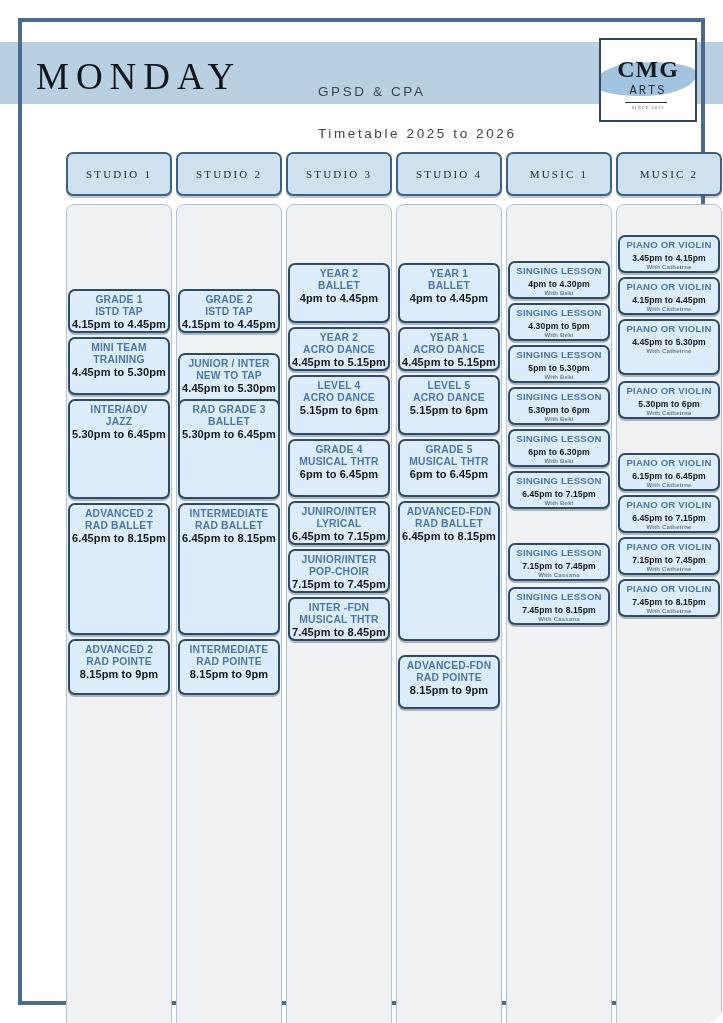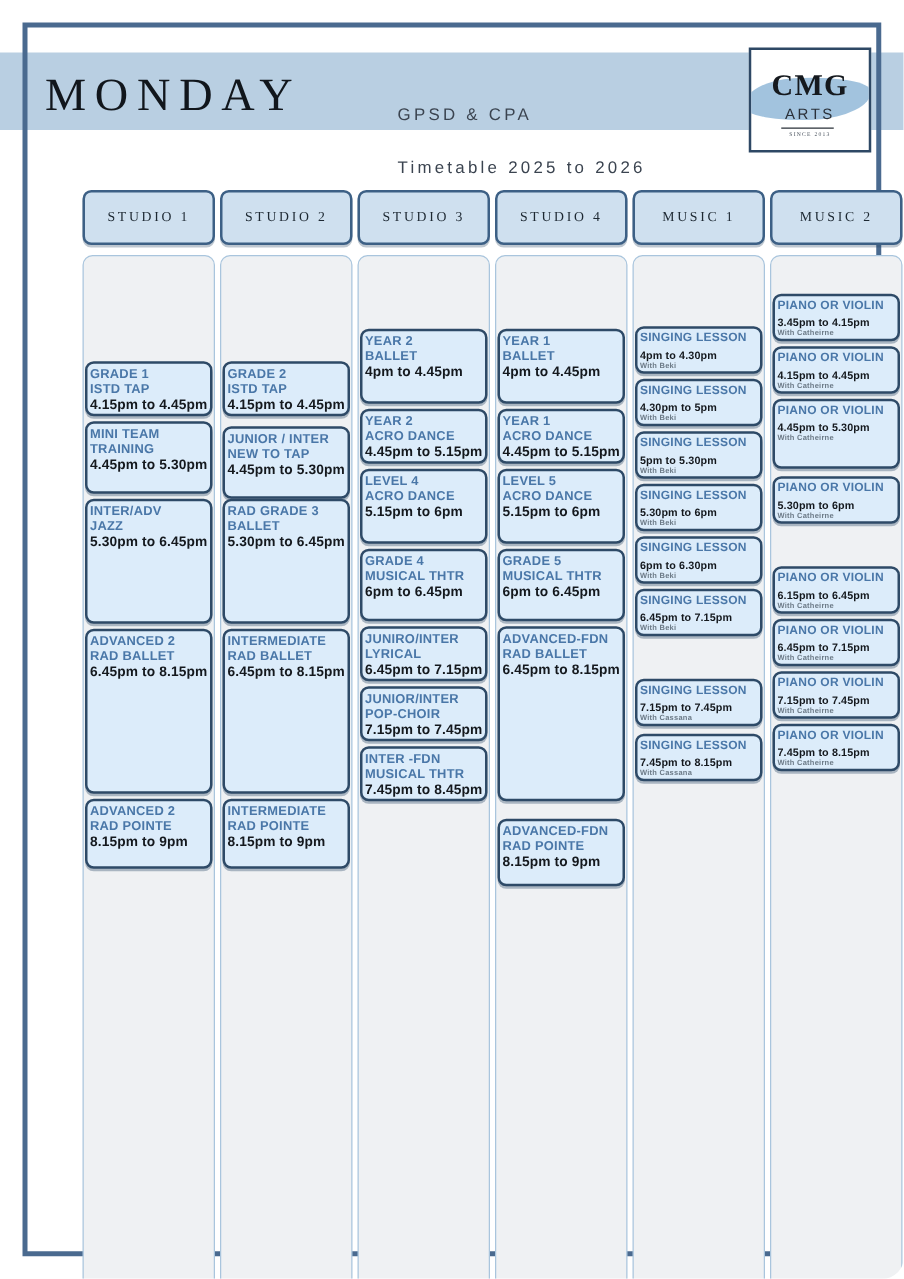--- a/index.html
+++ b/index.html
@@ -102,21 +102,21 @@
     font-weight: bold;
     font-size: 24px;
     letter-spacing: 1px;
     color: #15191e;
   }
   #logo .arts {
     position: absolute;
     left: 0; right: 0;
     top: 44px;
     text-align: center;
-    font-family: Liberation Sans, sans-serif;
+    font-family: Liberation Mono, monospace;
     font-size: 12px;
     letter-spacing: 2px;
     color: #2a3039;
   }
   #logo .rule {
     position: absolute;
     left: 24px;
     width: 42px;
     top: 62px;
     height: 1px;
@@ -177,21 +177,21 @@
   .slot {
     position: absolute;
     left: 1px;
     right: 1px;
     box-sizing: border-box;
     border: 2.2px solid #2e4a67;
     border-radius: 7px;
     background: #dcecfa;
     box-shadow: 0 2px 0 rgba(40,70,100,.35);
     padding: 3px 2px 2px 2px;
-    text-align: left;
+    text-align: center;
     overflow: hidden;
   }
   .slot .name {
     font-family: "Liberation Sans", sans-serif;
     font-weight: bold;
     font-size: 10.3px;
     line-height: 11.6px;
     color: #4a77a8;
     letter-spacing: .2px;
   }
@@ -266,21 +266,21 @@
           </div>
         </div>
       </div>
       <div class="column">
         <div class="col-head">STUDIO 2</div>
         <div class="col-track">
           <div class="slot" style="top: 84px; height: 44px;">
             <div class="name">GRADE 2<br>ISTD TAP</div>
             <div class="time">4.15pm to 4.45pm</div>
           </div>
-          <div class="slot" style="top: 136px; height: 58px;">
+          <div class="slot" style="top: 148px; height: 58px;">
             <div class="name">JUNIOR / INTER<br>NEW TO TAP</div>
             <div class="time">4.45pm to 5.30pm</div>
           </div>
           <div class="slot" style="top: 194px; height: 100px;">
             <div class="name">RAD GRADE 3<br>BALLET</div>
             <div class="time">5.30pm to 6.45pm</div>
           </div>
           <div class="slot" style="top: 298px; height: 132px;">
             <div class="name">INTERMEDIATE<br>RAD BALLET</div>
             <div class="time">6.45pm to 8.15pm</div>

